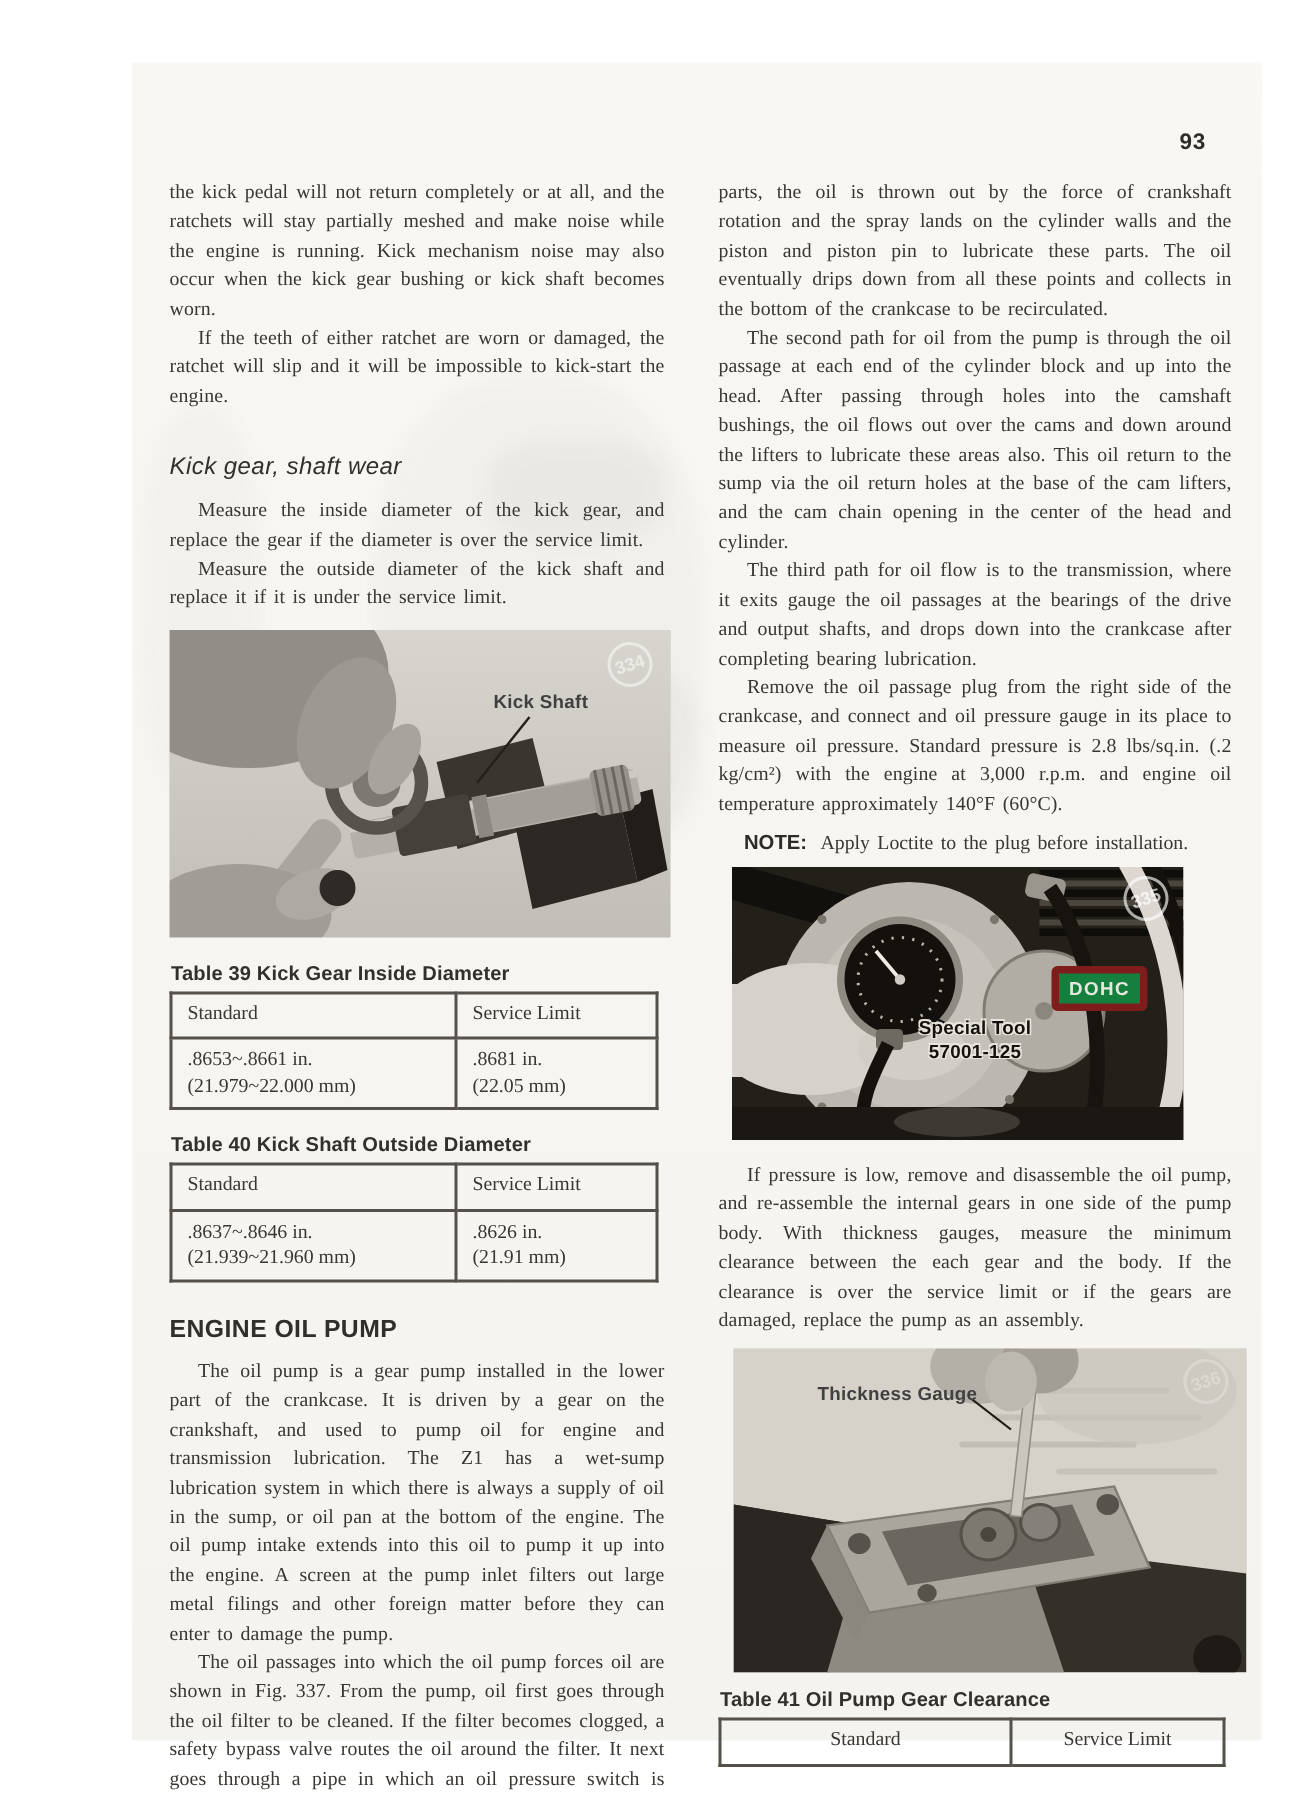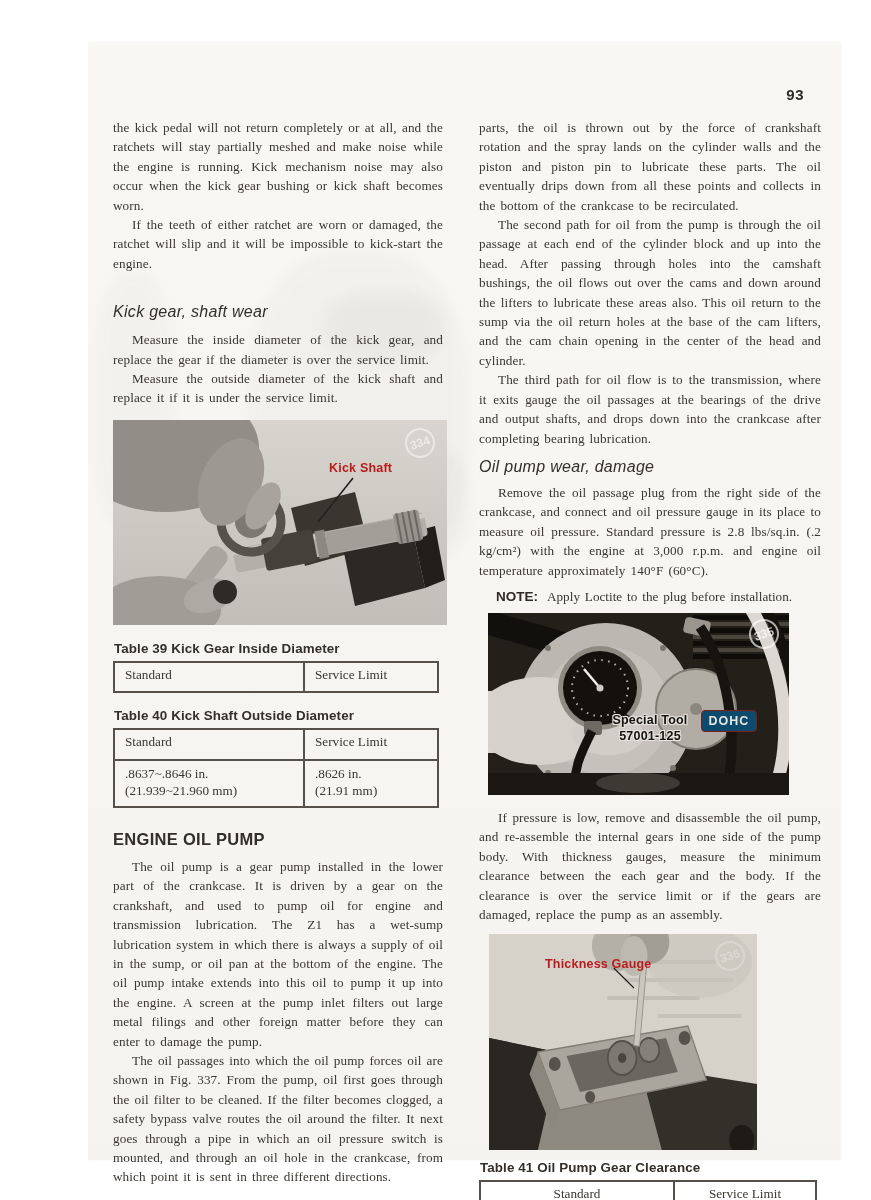--- a/index.html
+++ b/index.html
@@ -51,47 +51,47 @@
   table.t41 th, table.t41 td{text-align:center;}
   table.t41 th:first-child, table.t41 td:first-child{width:172px;}
   table.t41 th:last-child,  table.t41 td:last-child{width:120px;}
   .note-row{display:flex;gap:9px;margin:9px 0 2px 0;align-items:baseline;padding-left:17px;}
   .note-label{font:bold 13.5px "Liberation Sans", sans-serif;color:#2e2a26;}
   .note-text{font-size:13.2px;color:#3a3631;word-spacing:1.6px;}
   .photo{position:relative;overflow:hidden;background:#c9c6bf;}
   .photo svg{display:block;width:100%;height:100%;}
   .photo-334{width:334px;height:205px;margin:12px 0 16px 0;}
   .photo-335{width:301px;height:182px;margin:8px 0 13px 9px;}
-  .photo-336{width:268px;height:216px;margin:10px 12px 10px 10px;}
+  .photo-336{width:342px;height:216px;margin:10px 12px 10px 10px;}
   .photo-label{
     position:absolute;font:bold 12.5px "Liberation Sans", sans-serif;
-    color:#b91c1c;letter-spacing:.2px;white-space:nowrap;
+    color:#404040;letter-spacing:.2px;white-space:nowrap;
   }
   .label-334{left:216px;top:41px;}
   .label-335{
     left:98px;top:99px;width:128px;text-align:center;white-space:normal;
     color:#15120e;line-height:16px;
     text-shadow:-1px -1px 0 #e8e5de,1px -1px 0 #e8e5de,-1px 1px 0 #e8e5de,1px 1px 0 #e8e5de;
   }
   .label-336{left:56px;top:23px;}
   .fig-badge{
     position:absolute;width:26px;height:26px;border-radius:50%;
     border:2px solid rgba(255,255,255,.65);color:rgba(255,255,255,.72);
     font:bold 12px "Liberation Sans", sans-serif;
     display:flex;align-items:center;justify-content:center;
     transform:rotate(-18deg);
   }
   .badge-334{right:12px;top:8px;border-color:rgba(255,255,255,.5);color:rgba(255,255,255,.55);}
   .badge-335{right:10px;top:6px;}
   .badge-336{right:12px;top:7px;opacity:.4;}
   .dohc-badge{
     position:absolute;left:213px;top:66px;width:54px;height:20px;
-    background:#0c4a6e;border:1px solid #7f1d1d;border-radius:4px;
+    background:#15803d;border:5px solid #7f1d1d;border-radius:4px;
     color:#e9e6df;font:bold 12.5px "Liberation Sans", sans-serif;
-    display:flex;align-items:center;justify-content:center;letter-spacing:1px;margin-top:31px;
+    display:flex;align-items:center;justify-content:center;letter-spacing:1px;
   }
   .ghost{position:absolute;pointer-events:none;filter:blur(6px);background:#827e77;border-radius:40%;}
   .ghost-a{left:160px;top:210px;width:220px;height:330px;opacity:.045;}
   .ghost-b{left:236px;top:250px;width:120px;height:70px;opacity:.06;}
   .ghost-c{left:270px;top:400px;width:110px;height:120px;opacity:.055;}
   .ghost-d{left:6px;top:230px;width:80px;height:260px;opacity:.035;}
 </style>
 </head>
 <body>
 
@@ -155,20 +155,30 @@
     </figure>
 
     <div class="tbl-block">
       <div class="tbl-title">Table 39  Kick Gear Inside Diameter</div>
       <table class="spec t-left">
         <tbody>
             <tr>
           <th>Standard</th>
           <th>Service Limit</th>
         </tr>
+        <tr>
+          <td>
+            <div>.8653~.8661 in.</div>
+            <div>(21.979~22.000 mm)</div>
+          </td>
+          <td>
+            <div>.8681 in.</div>
+            <div>(22.05 mm)</div>
+          </td>
+        </tr>
       </tbody>
         </table>
     </div>
 
     <div class="tbl-block">
       <div class="tbl-title">Table 40  Kick Shaft Outside Diameter</div>
       <table class="spec t-left">
         <tbody>
             <tr>
           <th>Standard</th>
@@ -192,21 +202,20 @@
     <p class="para indent">The oil pump is a gear pump installed in the lower part of the crankcase.  It is driven by a gear on the crankshaft, and used to pump oil for engine and transmission lubrication.  The Z1 has a wet-sump lubrication system in which there is always a supply of oil in the sump, or oil pan at the bottom of the engine.  The oil pump intake extends into this oil to pump it up into the engine.  A screen at the pump inlet filters out large metal filings and other foreign matter before they can enter to damage the pump.</p>
     <p class="para indent">The oil passages into which the oil pump forces oil are shown in Fig. 337.  From the pump, oil first goes through the oil filter to be cleaned.  If the filter becomes clogged, a safety bypass valve routes the oil around the filter.  It next goes through a pipe in which an oil pressure switch is mounted, and through an oil hole in the crankcase, from which point it is sent in three different directions.</p>
 
   </div>
 
   <div class="col col-right">
     <p class="para">parts, the oil is thrown out by the force of crankshaft rotation and the spray lands on the cylinder walls and the piston and piston pin to lubricate these parts.  The oil eventually drips down from all these points and collects in the bottom of the crankcase to be recirculated.</p>
     <p class="para indent">The second path for oil from the pump is through the oil passage at each end of the cylinder block and up into the head.  After passing through holes into the camshaft bushings, the oil flows out over the cams and down around the lifters to lubricate these areas also.  This oil return to the sump via the oil return holes at the base of the cam lifters, and the cam chain opening in the center of the head and cylinder.</p>
     <p class="para indent">The third path for oil flow is to the transmission, where it exits gauge the oil passages at the bearings of the drive and output shafts, and drops down into the crankcase after completing bearing lubrication.</p>
 
-    <h3 class="h-italic">Oil pump wear, damage</h3>
     <p class="para indent">Remove the oil passage plug from the right side of the crankcase, and connect and oil pressure gauge in its place to measure oil pressure. Standard pressure is 2.8 lbs/sq.in. (.2 kg/cm²) with the engine at 3,000 r.p.m. and engine oil temperature approximately 140°F (60°C).</p>
 
     <div class="note-row">
       <span class="note-label">NOTE:</span>
       <span class="note-text">Apply Loctite to the plug before installation.</span>
     </div>
 
     <figure class="photo photo-335">
       <svg viewBox="0 0 301 182" preserveAspectRatio="none">
         <rect width="301" height="182" fill="#232019"></rect>

